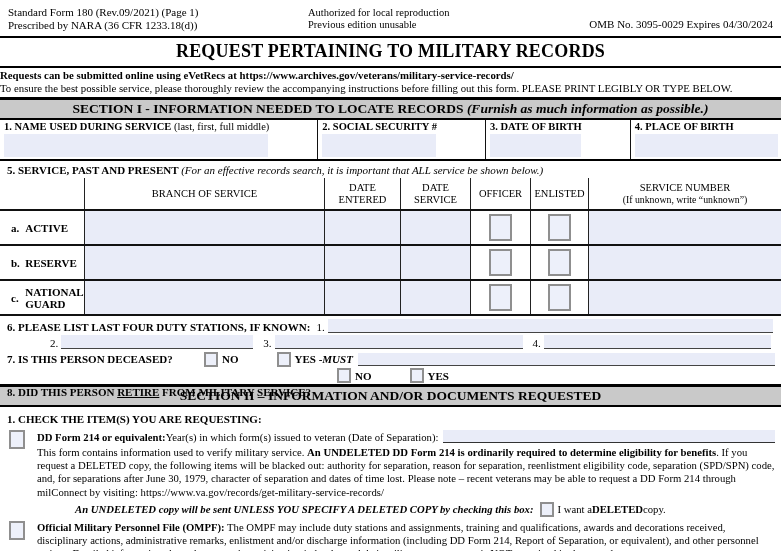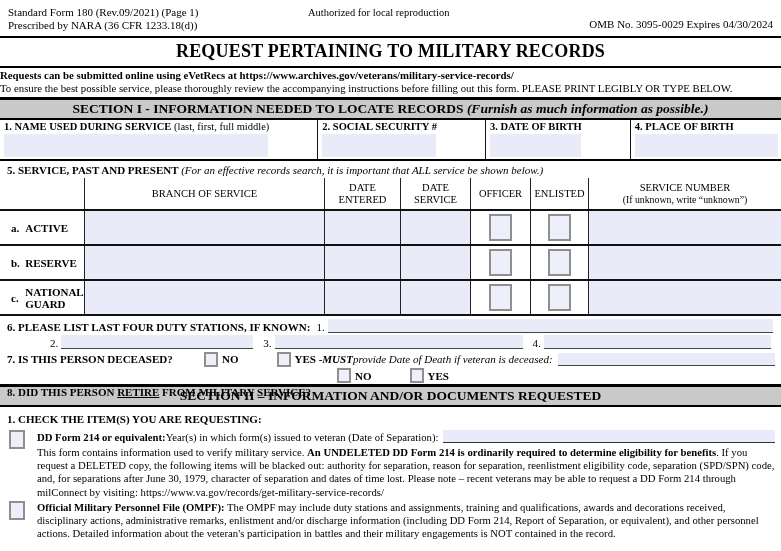--- a/index.html
+++ b/index.html
@@ -99,20 +99,21 @@
 
 <div class="page">
 
   <div class="hdr">
     <div class="hdr-left">
       <div>Standard Form 180 (Rev.09/2021) (Page 1)</div>
       <div>Prescribed by NARA (36 CFR 1233.18(d))</div>
     </div>
     <div class="hdr-center">
       <div>Authorized for local reproduction</div>
+      <div>Previous edition unusable</div>
     </div>
     <div class="hdr-right">OMB No. 3095-0029 Expires 04/30/2024</div>
   </div>
 
   <div class="rule-thick"></div>
   <div class="title">REQUEST PERTAINING TO MILITARY RECORDS</div>
   <div class="rule-mid"></div>
 
   <div class="intro">
     <div class="intro-bold">Requests can be submitted online using eVetRecs at https://www.archives.gov/veterans/military-service-records/</div>
@@ -227,21 +228,20 @@
   </div>
 
   <div class="line7">
     <span class="lab">7. IS THIS PERSON DECEASED?</span>
     <span class="cb cb-sm"></span>
     <span class="cbtxt">NO</span>
     <span class="gap"></span>
     <span class="cb cb-sm"></span>
     <span class="cbtxt">YES - </span>
     <span class="bi">MUST</span>
-    <span class="i"> provide Date of Death if veteran is deceased:</span>
     <span class="fld grow" style="margin-left:5px;height:13px;"></span>
   </div>
 
   <div class="line8">
     <span class="lab"><span>8. DID THIS PERSON </span><span class="u">RETIRE</span><span> FROM MILITARY SERVICE?</span></span>
     <span class="cb cb-sm"></span>
     <span class="cbtxt">NO</span>
     <span class="gap"></span>
     <span class="cb cb-sm"></span>
     <span class="cbtxt">YES</span>
@@ -258,20 +258,27 @@
         <span class="b">DD Form 214 or equivalent:</span>
         <span>  Year(s) in which form(s) issued to veteran (Date of Separation):</span>
         <span class="fld grow"></span>
       </div>
       <div class="mt2">
         <span>This form contains information used to verify military service.  </span><span class="b">An UNDELETED DD Form 214 is ordinarily required to determine eligibility for benefits</span><span>.  If you request a DELETED copy, the following items will be blacked out:  authority for separation, reason for separation, reenlistment eligibility code, separation (SPD/SPN) code, and, for separations after June 30, 1979, character of separation and dates of time lost.  Please note – recent veterans may be able to request a DD Form 214 through milConnect by visiting:  https://www.va.gov/records/get-military-service-records/</span>
       </div>
     </div>
   </div>
 
+  <div class="undel">
+    <span class="bi">An UNDELETED copy will be sent UNLESS YOU SPECIFY A DELETED COPY by checking this box:</span>
+    <span class="cb cb-sm"></span>
+    <span>I want a </span>
+      <span class="b">DELETED</span>
+      <span> copy.</span>
+  </div>
 
   <div class="ckrow">
     <span class="cb cb-lg"></span>
     <div class="ckbody">
       <span class="b">Official Military Personnel File (OMPF):</span><span>  The OMPF may include duty stations and assignments, training and qualifications, awards and decorations received, disciplinary actions, administrative remarks, enlistment and/or discharge information (including DD Form 214, Report of Separation, or equivalent), and other personnel actions.  Detailed information about the veteran's participation in battles and their military engagements is NOT contained in the record.</span>
     </div>
   </div>
 
 </div>
 

